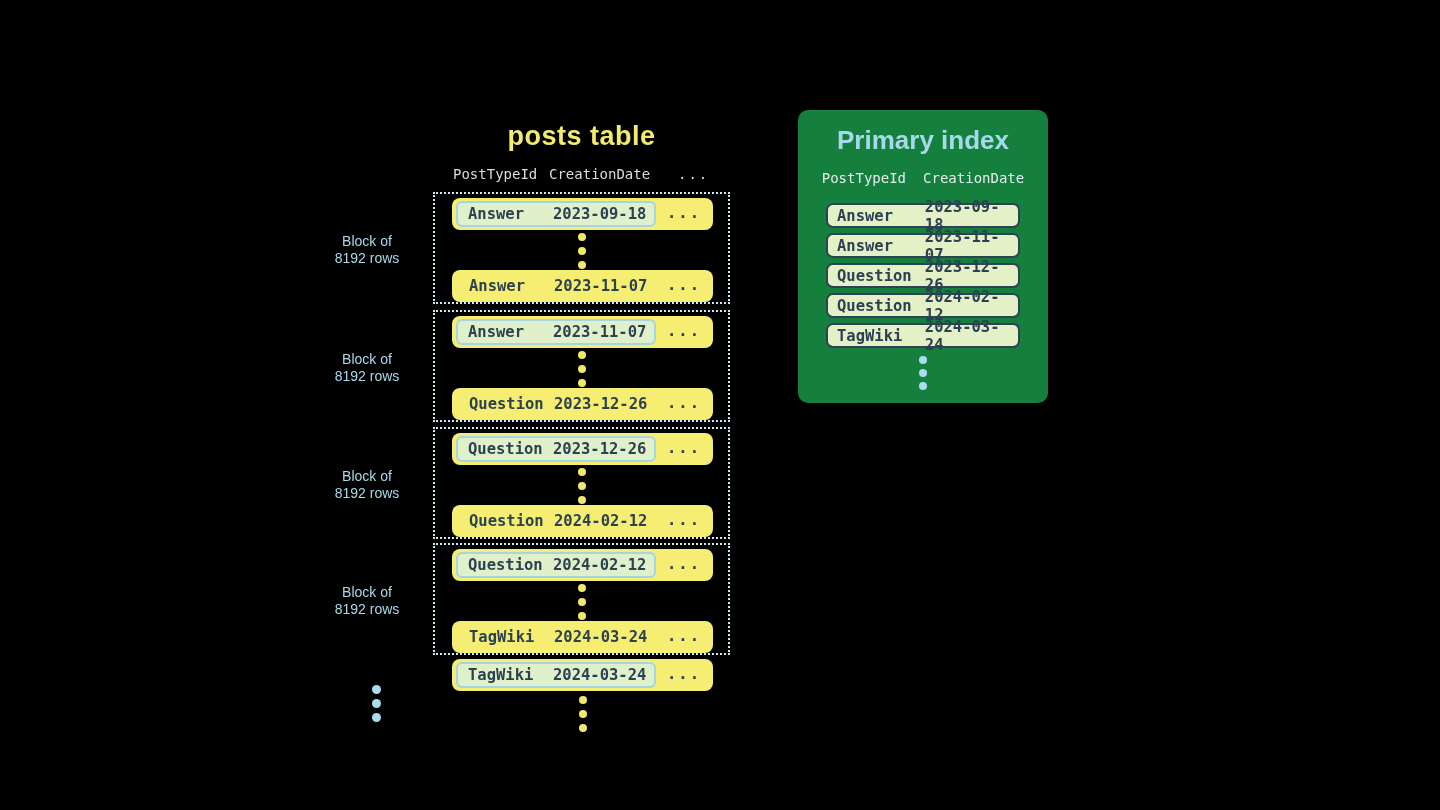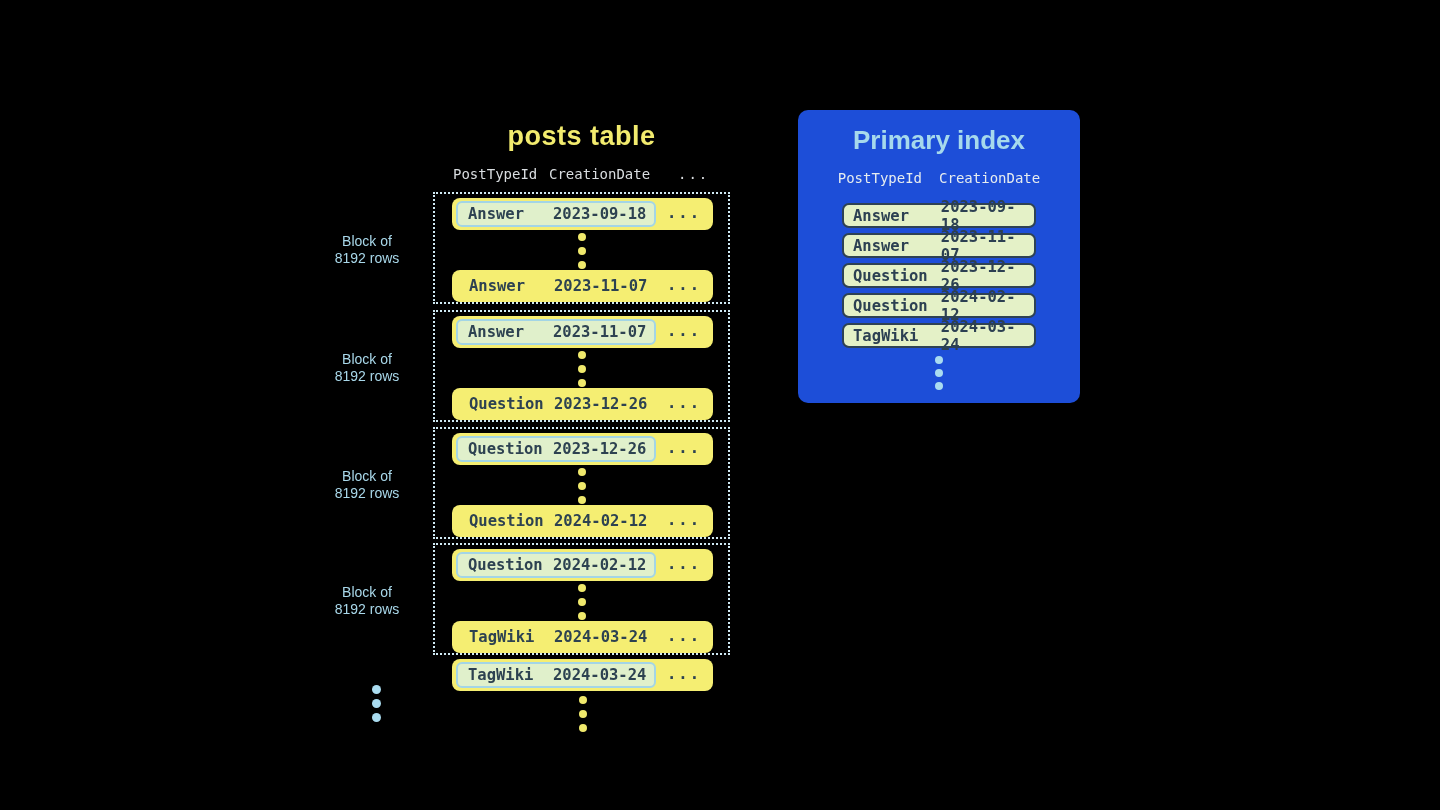--- a/index.html
+++ b/index.html
@@ -52,22 +52,22 @@
   .dot.y { background:#f0e96c; }
   .dot.b { background:#aadcf0; }
 
   .standalone-row { left:452px; top:659px; }
   .bottom-ydots { position:absolute; left:452px; width:261px; top:696px; gap:6px; }
   .left-bdots   { position:absolute; left:356px; width:40px;  top:685px; gap:5px; }
   .left-bdots .dot { width:9px; height:9px; }
 
   
   .panel {
-    position:absolute; left:798px; top:110px; width:282px; height:293px;
-    background:#1d4ed8; border-radius:10px;
+    position:absolute; left:798px; top:110px; width:250px; height:293px;
+    background:#15803d; border-radius:10px;
   }
   .panel-title {
     margin-top:15px; text-align:center; color:#a6d9ec; font-size:26px; font-weight:600;
   }
   .panel-header {
     margin-top:14px; display:flex; justify-content:center; gap:17px;
     color:#e6ecef; font-family:"DejaVu Sans Mono", monospace; font-size:14px; font-weight:500;
   }
   .irows { margin-top:17px; }
   .irow {

